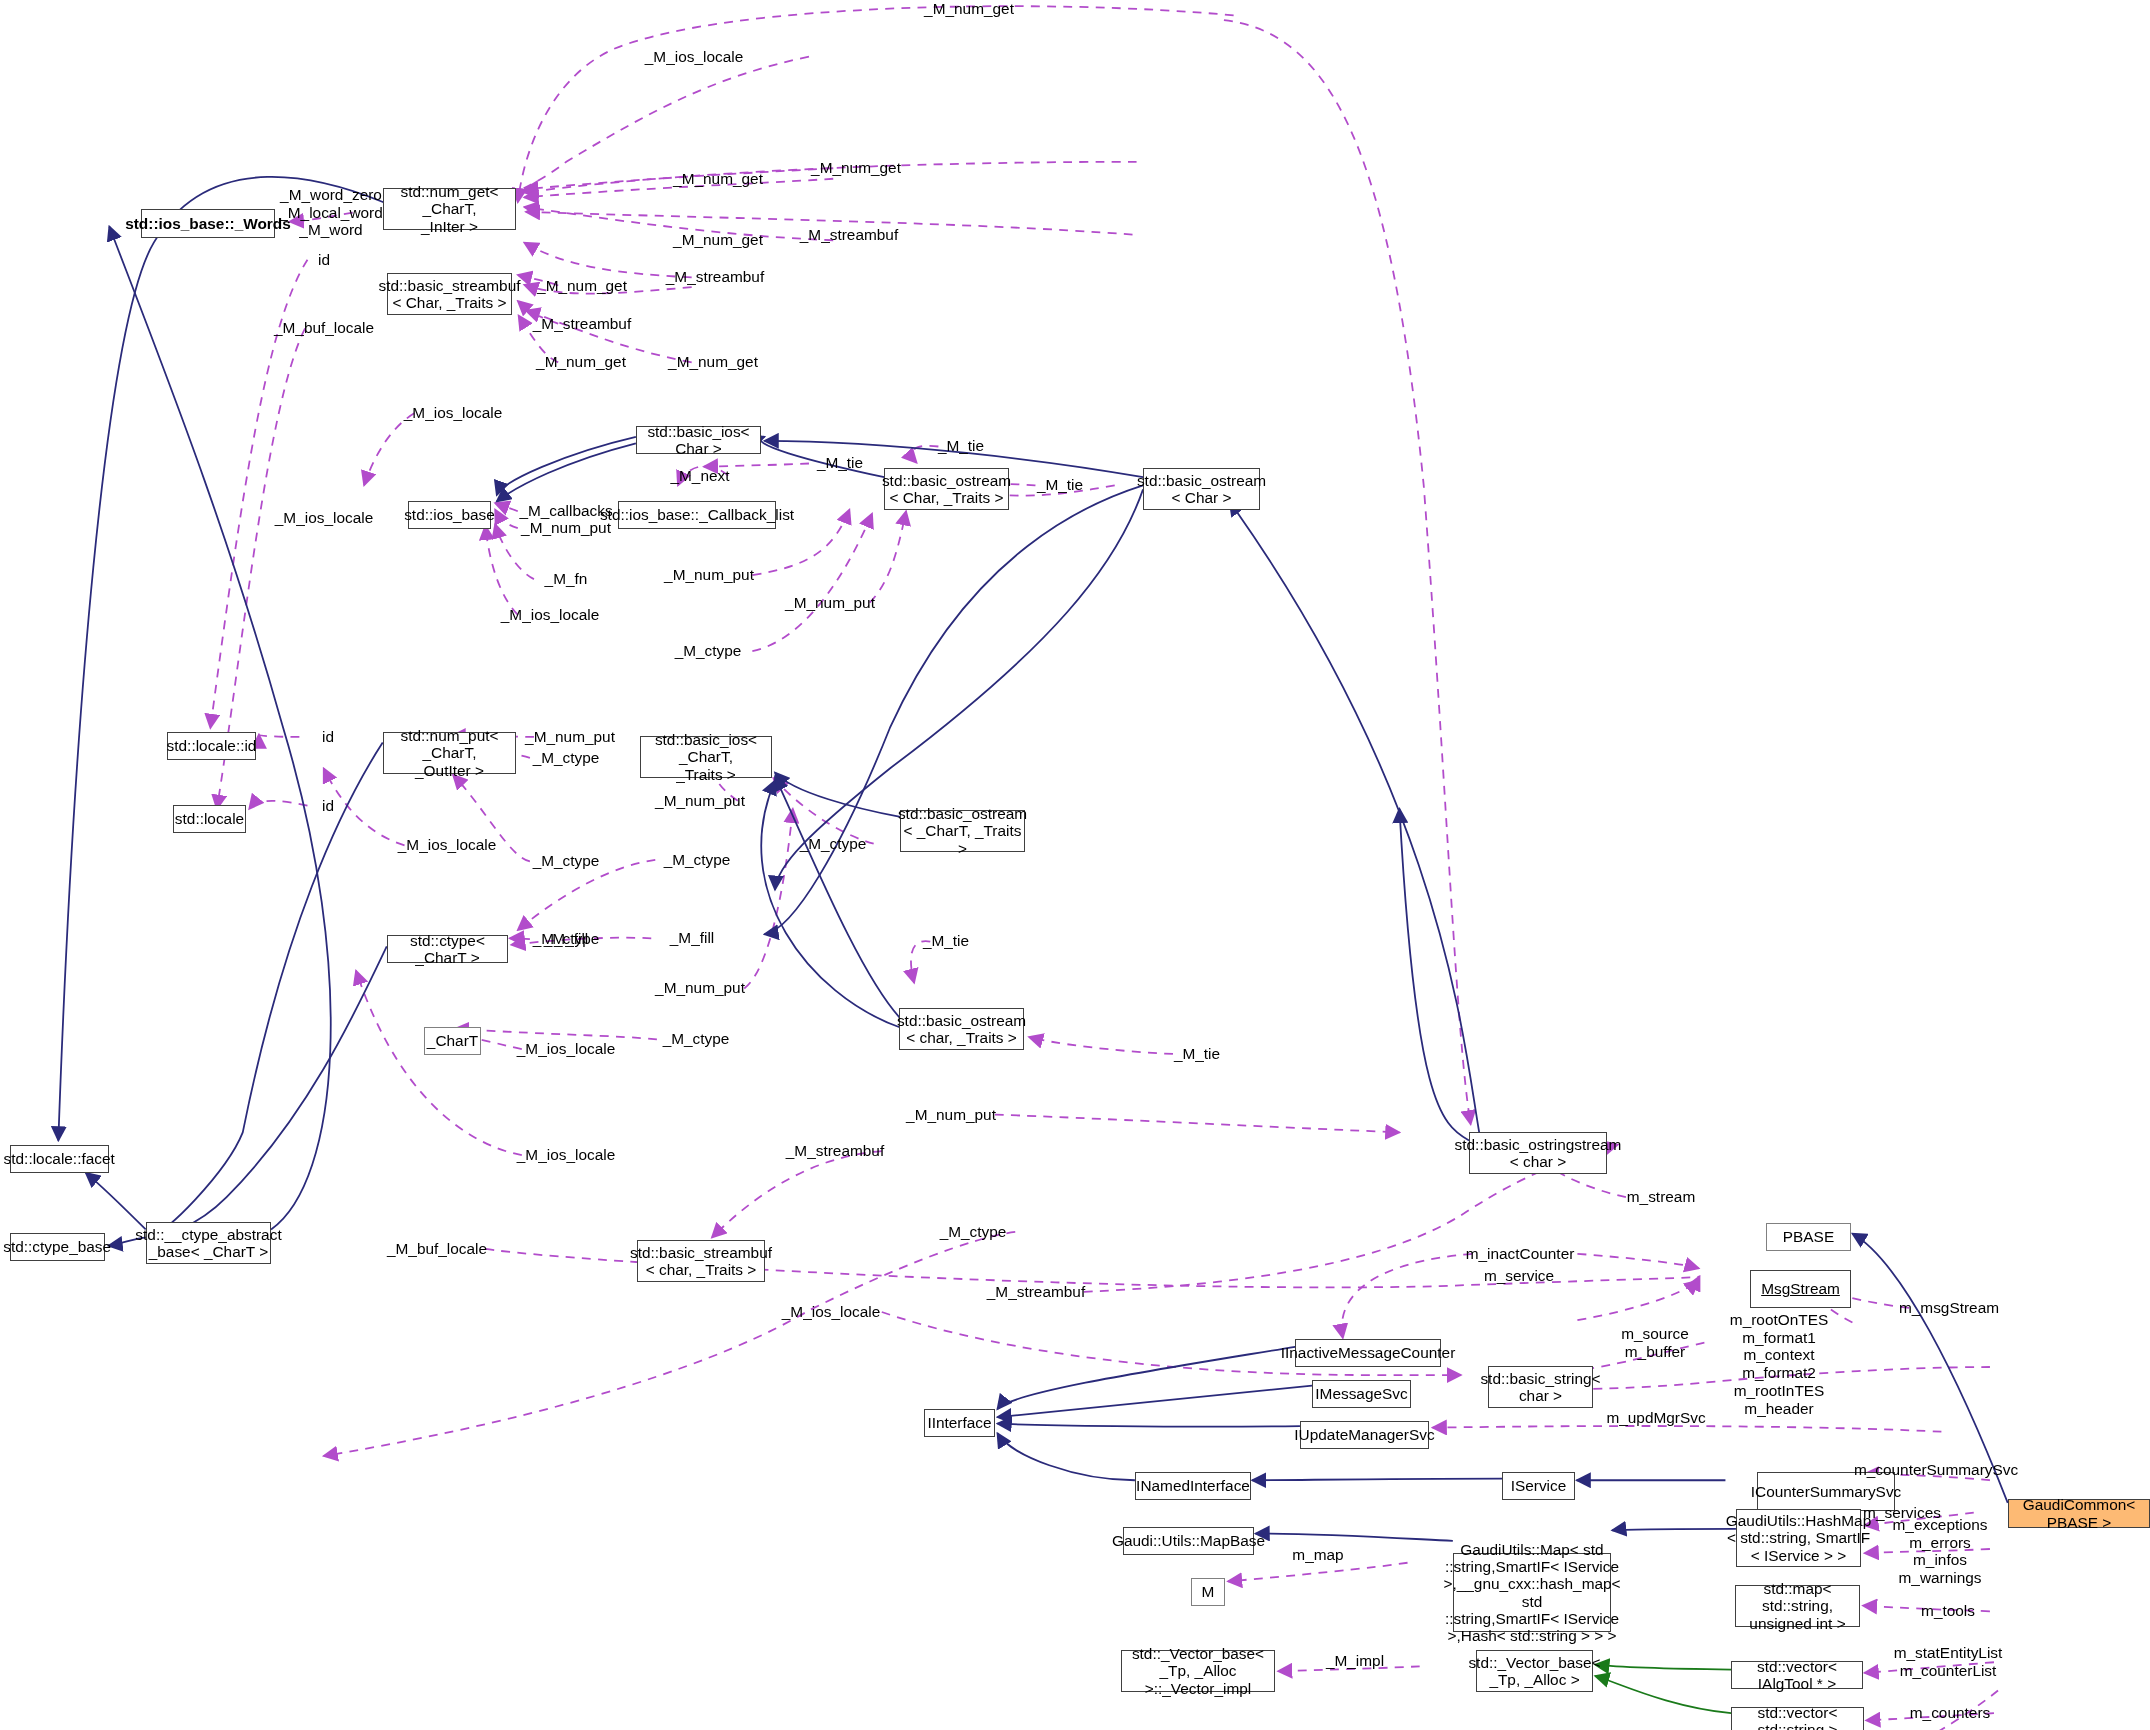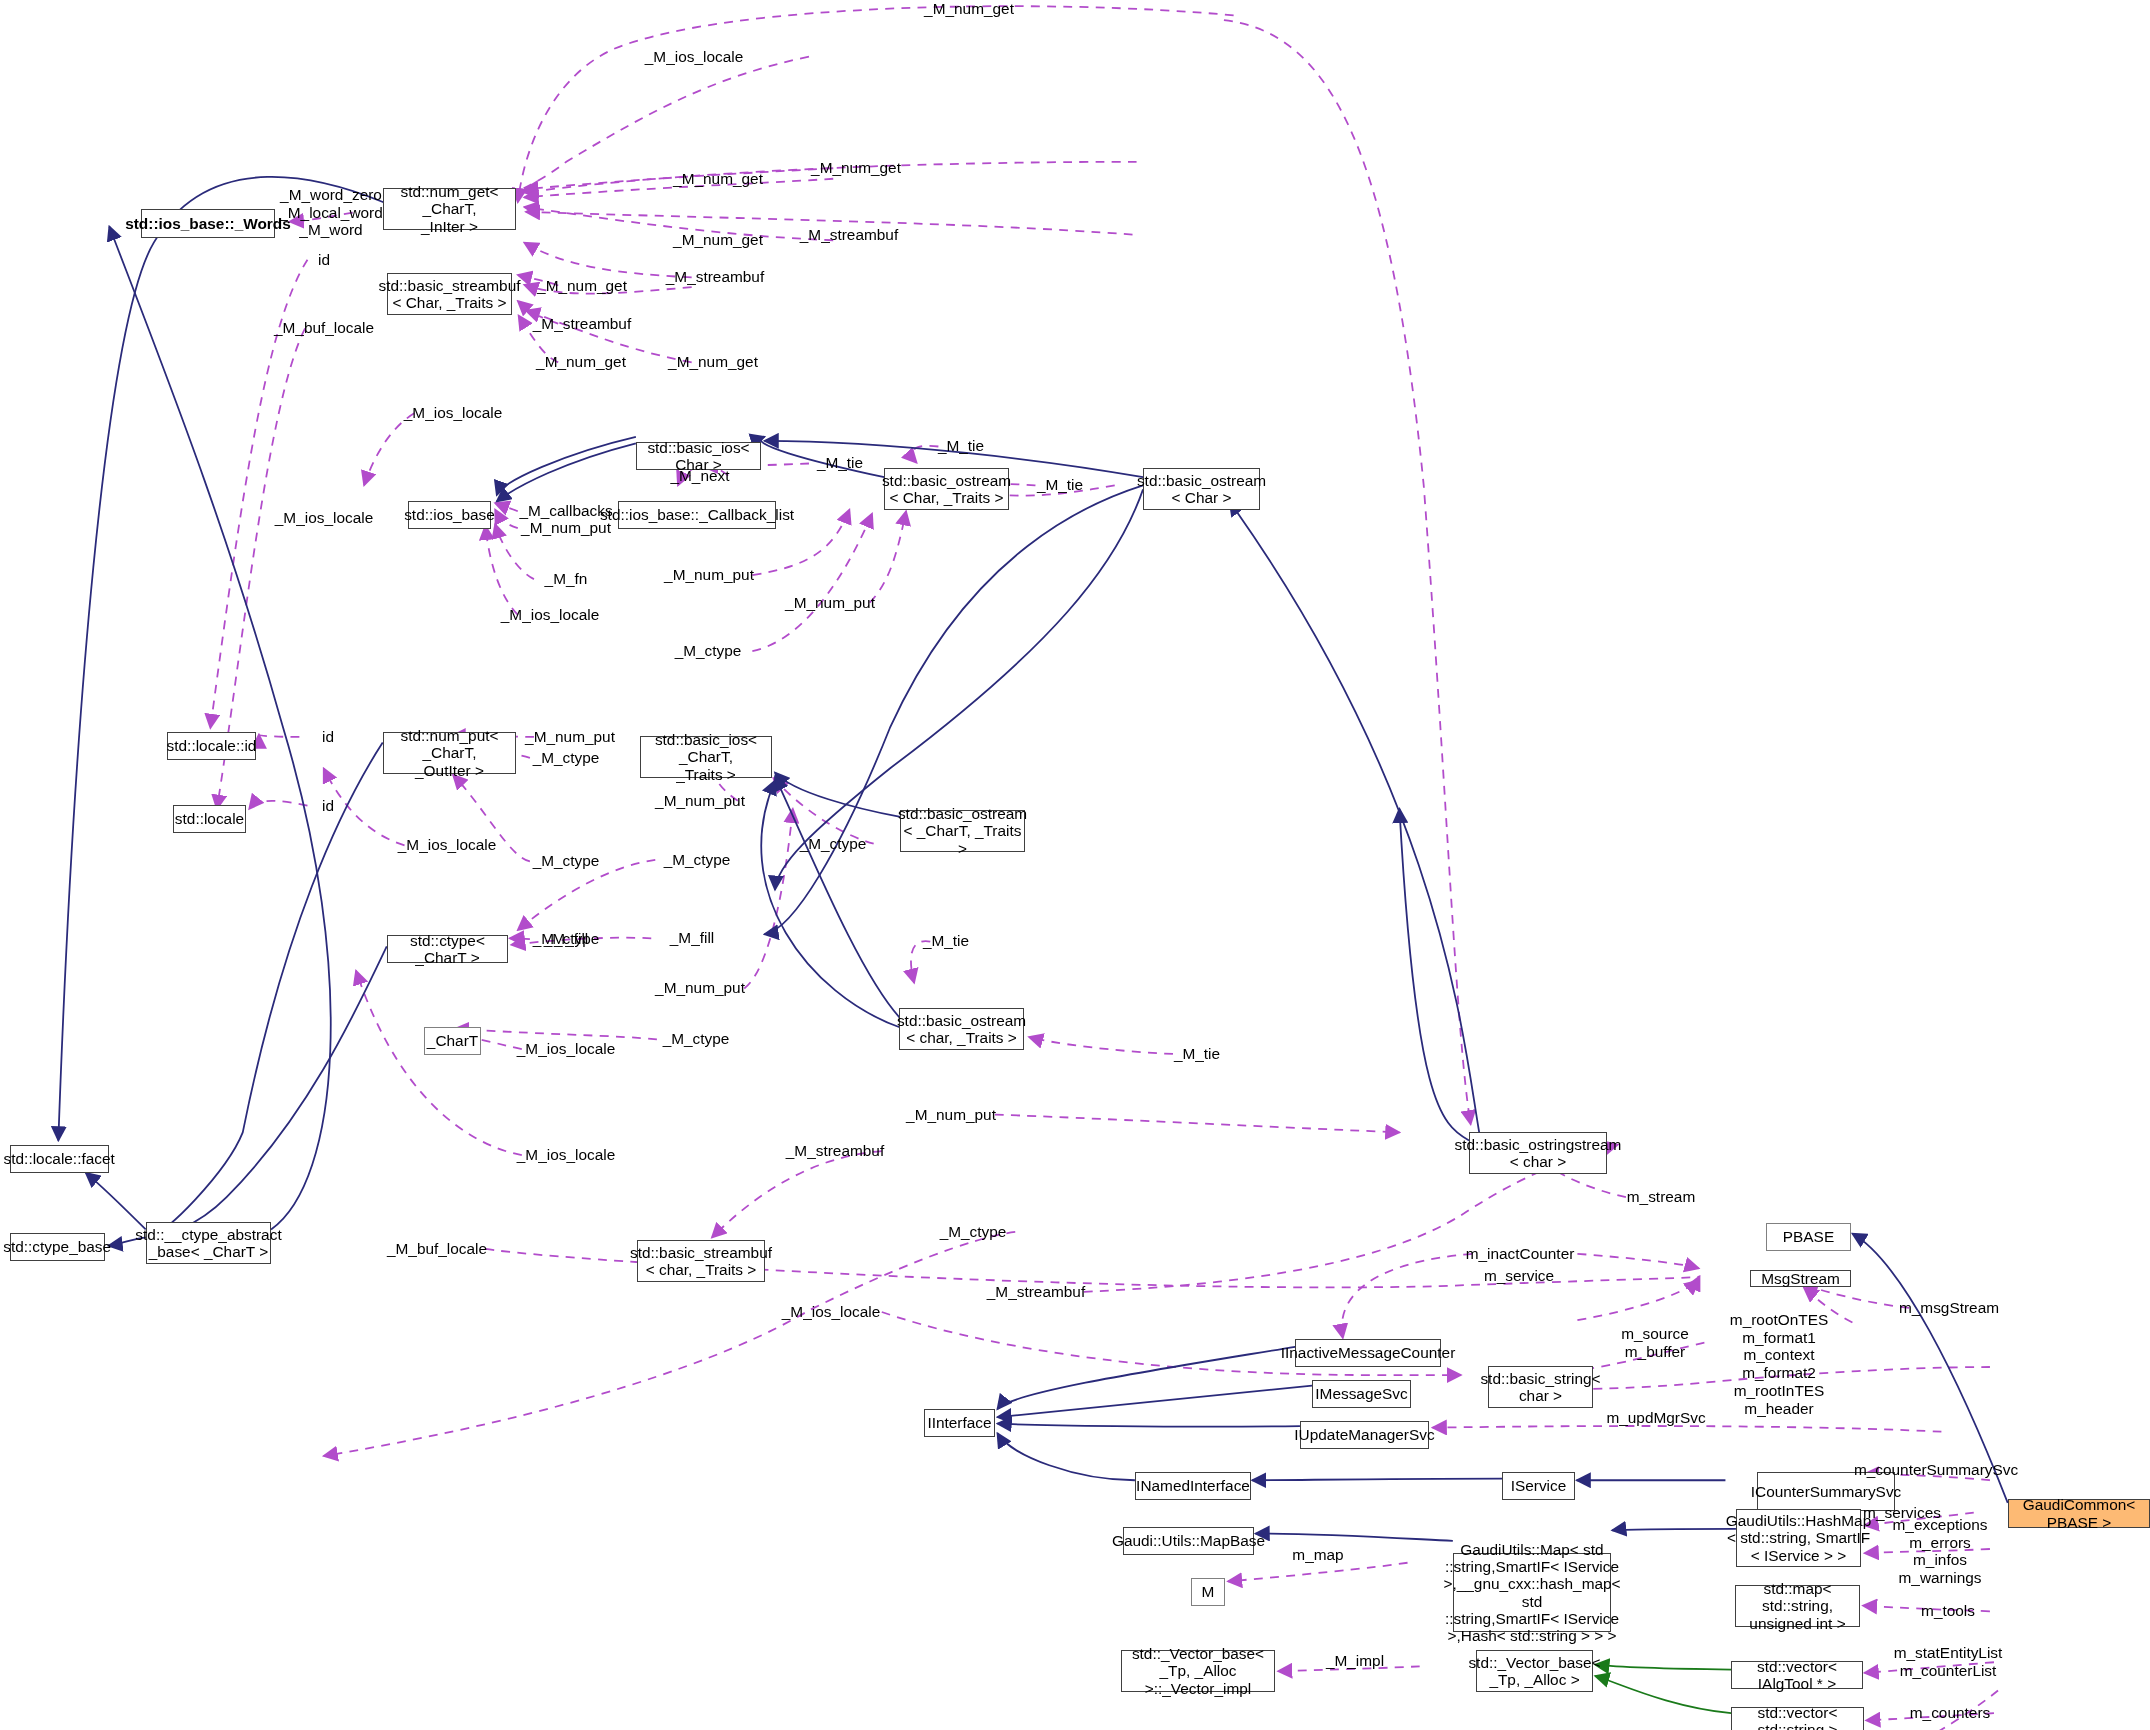--- a/index.html
+++ b/index.html
@@ -180,21 +180,21 @@
       <path d="M2140,2118 C2060,2110 2000,2080 1972,2072"></path>
     </g>
   </svg>
 
   <div id="nodes-layer">
       <div class="node" style="left: 141px; top: 209px; width: 134px; height: 29px; font-weight: bold;">std::ios_base::_Words</div>
       <div class="node" style="left: 383px; top: 188px; width: 133px; height: 42px;">std::num_get&lt; _CharT,
 _InIter &gt;</div>
       <div class="node" style="left: 387px; top: 273px; width: 125px; height: 42px;">std::basic_streambuf
 &lt; Char, _Traits &gt;</div>
-      <div class="node" style="left: 636px; top: 426px; width: 125px; height: 27.5px; margin-top: 16px;">std::basic_ios&lt; Char &gt;</div>
+      <div class="node" style="left: 636px; top: 426px; width: 125px; height: 27.5px;">std::basic_ios&lt; Char &gt;</div>
       <div class="node" style="left: 408px; top: 501px; width: 83px; height: 27.5px;">std::ios_base</div>
       <div class="node" style="left: 618px; top: 501px; width: 158px; height: 27.5px;">std::ios_base::_Callback_list</div>
       <div class="node" style="left: 884px; top: 468px; width: 125px; height: 42px;">std::basic_ostream
 &lt; Char, _Traits &gt;</div>
       <div class="node" style="left: 1143px; top: 468px; width: 117px; height: 42px;">std::basic_ostream
 &lt; Char &gt;</div>
       <div class="node" style="left: 167px; top: 732px; width: 89px; height: 27.5px;">std::locale::id</div>
       <div class="node" style="left: 383px; top: 732px; width: 133px; height: 42px;">std::num_put&lt; _CharT,
 _OutIter &gt;</div>
       <div class="node" style="left: 640px; top: 736px; width: 132px; height: 42px;">std::basic_ios&lt; _CharT,
@@ -208,21 +208,21 @@
 &lt; char, _Traits &gt;</div>
       <div class="node" style="left: 9.7px; top: 1145px; width: 99px; height: 27.5px;">std::locale::facet</div>
       <div class="node" style="left: 9.7px; top: 1233px; width: 95px; height: 27.5px;">std::ctype_base</div>
       <div class="node" style="left: 146px; top: 1222px; width: 125px; height: 42px;">std::__ctype_abstract
 _base&lt; _CharT &gt;</div>
       <div class="node" style="left: 637px; top: 1240px; width: 128px; height: 42px;">std::basic_streambuf
 &lt; char, _Traits &gt;</div>
       <div class="node" style="left: 1469px; top: 1132px; width: 138px; height: 42px;">std::basic_ostringstream
 &lt; char &gt;</div>
       <div class="node thin" style="left: 1766px; top: 1223px; width: 85px; height: 27.5px;">PBASE</div>
-      <div class="node" style="left: 1750px; top: 1270px; width: 101px; height: 17px;">MsgStream</div>
+      <div class="node" style="left: 1750px; top: 1270px; width: 101px; height: 38px; text-decoration: underline;">MsgStream</div>
       <div class="node" style="left: 1295px; top: 1339px; width: 146px; height: 27.5px;">IInactiveMessageCounter</div>
       <div class="node" style="left: 1488px; top: 1366px; width: 105px; height: 42px;">std::basic_string&lt;
 char &gt;</div>
       <div class="node" style="left: 1312px; top: 1380px; width: 99px; height: 27.5px;">IMessageSvc</div>
       <div class="node" style="left: 924px; top: 1409px; width: 71px; height: 27.5px;">IInterface</div>
       <div class="node" style="left: 1300px; top: 1421px; width: 129px; height: 27.5px;">IUpdateManagerSvc</div>
       <div class="node" style="left: 1135px; top: 1472px; width: 116px; height: 27.5px;">INamedInterface</div>
       <div class="node" style="left: 1502px; top: 1472px; width: 73px; height: 27.5px;">IService</div>
       <div class="node" style="left: 1725px; top: 1472px; width: 138px; height: 39px; margin-left: 32px;">ICounterSummarySvc</div>
       <div class="node highlight" style="left: 2008px; top: 1499px; width: 142px; height: 29px;">GaudiCommon&lt; PBASE &gt;</div>

